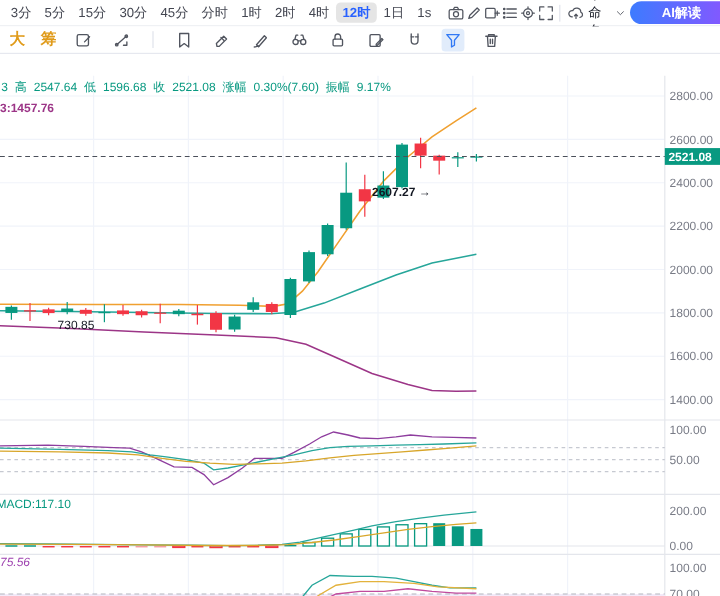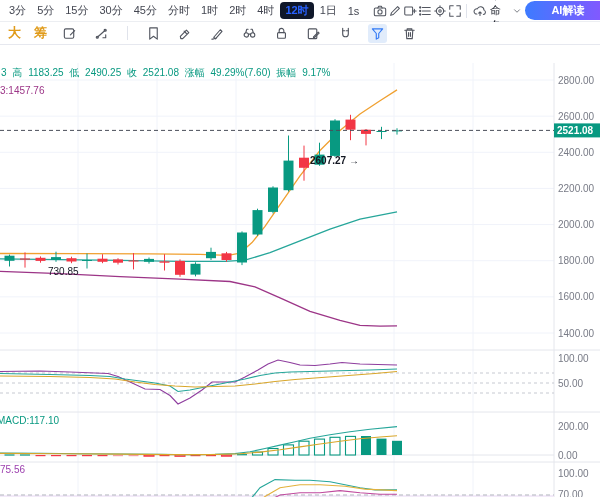--- a/index.html
+++ b/index.html
@@ -2,45 +2,45 @@
 <html><head>
 <meta charset="utf-8">
 <style>
   html,body{margin:0;padding:0;background:#fff;width:600px;height:497px;overflow:hidden;
     font-family:"Liberation Sans",sans-serif;-webkit-font-smoothing:antialiased;}
   .app{position:relative;width:600px;height:398px;background:#fff;}
   
   .tb1{position:absolute;left:0;top:0;width:600px;height:22px;display:flex;align-items:center;
        padding:0 4px;box-sizing:border-box;gap:1px;border-bottom:1px solid #eceef2;background:#fff;}
   .tf{font-size:11px;color:#434651;padding:1px 5px;border-radius:4px;cursor:pointer;white-space:nowrap;}
-  .tf.sel{color:#2962ff;background:#0f172a;font-weight:bold;}
+  .tf.sel{color:#2962ff;background:#e5e5e5;font-weight:bold;}
   .ibtn{width:18px;height:18px;display:flex;align-items:center;justify-content:center;border-radius:3px;}
   .ibtn svg{width:14px;height:14px;stroke:#51555f;fill:none;stroke-width:1.2;stroke-linecap:round;stroke-linejoin:round;}
   .tb-right{margin-left:auto;display:flex;align-items:center;gap:3px;}
   .vdiv{width:1px;height:14px;background:#e0e3eb;margin:0 3px;}
   .cloudbtn{display:flex;align-items:center;gap:3px;font-size:11px;color:#131722;}
   .ai-pill{background:linear-gradient(90deg,#3d7bff,#8a55ff);color:#fff;font-size:11px;font-weight:bold;
        padding:2px 26px;border-radius:999px;white-space:nowrap;}
   .tb2{position:absolute;left:0;top:22px;width:600px;height:23px;display:flex;align-items:center;
        padding:0 8px;box-sizing:border-box;gap:13px;border-bottom:1px solid #e6e8ef;background:#fff;}
   .gold{font-size:13px;font-weight:bold;color:#e09b1a;}
   .ibtn2{width:19px;height:19px;display:flex;align-items:center;justify-content:center;border-radius:3px;}
   .ibtn2 svg{width:15px;height:15px;stroke:#51555f;fill:none;stroke-width:1.2;stroke-linecap:round;stroke-linejoin:round;}
   .ibtn2.sel{background:#e1ecfb;}
   .ibtn2.sel svg{stroke:#3179f5;}
   
   .chart-wrap{position:absolute;left:0;top:63px;width:600px;height:452px;text-align:right;}
   svg text{font-family:"Liberation Sans",sans-serif;}
   .ov{position:absolute;font-size:10px;white-space:nowrap;pointer-events:none;}
   .lg1{left:1px;top:3px;color:#089981;}
   .lg1 span{margin-right:3px;}
-  .lg2{left:0;top:22px;color:#9c3587;}
+  .lg2{left:0;top:22px;color:#9c3587;font-weight:bold;}
   .lp1{left:0;top:203px;color:#131722;padding-left:48px;}
   .lmacd{left:-3px;top:352px;color:#089981;}
-  .lkdj{left:0;top:401px;color:#9c3fae;}
+  .lkdj{left:0;top:401px;color:#9c3fae;font-style:italic;}
   .hmark{left:310px;top:44px;color:#131722;font-weight:bold;margin-top:48px;}
 </style>
 </head>
 <body>
 
 <div class="app">
 
   <div class="tb1">
     <span class="tf">3分</span>
     <span class="tf">5分</span>
@@ -324,27 +324,27 @@
         <polyline fill="none" stroke="#e3b23c" stroke-width="1.1" points="0.0,443.0 60.0,443.7 120.0,445.2 160.0,446.7 190.0,448.9 215.0,446.7 235.0,450.3 250.0,446.7 265.0,433.5 280.0,424.7 300.0,421.7 320.0,421.7 345.0,423.2 365.0,426.1 397.0,427.6"></polyline>
         <polyline fill="none" stroke="#c04a9e" stroke-width="1.1" points="0.0,445.2 60.0,445.9 120.0,446.7 170.0,448.1 200.0,450.3 220.0,448.1 235.0,452.5 250.0,448.9 265.0,439.3 280.0,432.0 300.0,429.8 320.0,429.8 340.0,427.6 360.0,429.8 380.0,431.3 397.0,431.3"></polyline>
         <line x1="0" y1="67.4" x2="554" y2="67.4" stroke="#4a4f5a" stroke-dasharray="4,3"></line>
         <rect x="554" y="60.4" width="46" height="14" fill="#089981"></rect>
         <text x="557" y="70.9" font-size="10" font-weight="bold" fill="#fff">2521.08</text>
       </svg>
 
     <div class="ov lg1">
       <span>3</span>
       <span>高</span>
-      <span>1183.25</span>
+      <span>2547.64</span>
       <span>低</span>
-      <span>2490.25</span>
+      <span>1596.68</span>
       <span>收</span>
       <span>2521.08</span>
       <span>涨幅</span>
-      <span>49.29%(7.60)</span>
+      <span>0.30%(7.60)</span>
       <span>振幅</span>
       <span>9.17%</span>
     </div>
     <div class="ov lg2">3:1457.76</div>
     <div class="ov lp1">730.85</div>
     <div class="ov lmacd">MACD:117.10</div>
     <div class="ov lkdj">75.56</div>
     <div class="ov hmark">2607.27 →</div>
   </div>
 </div>

